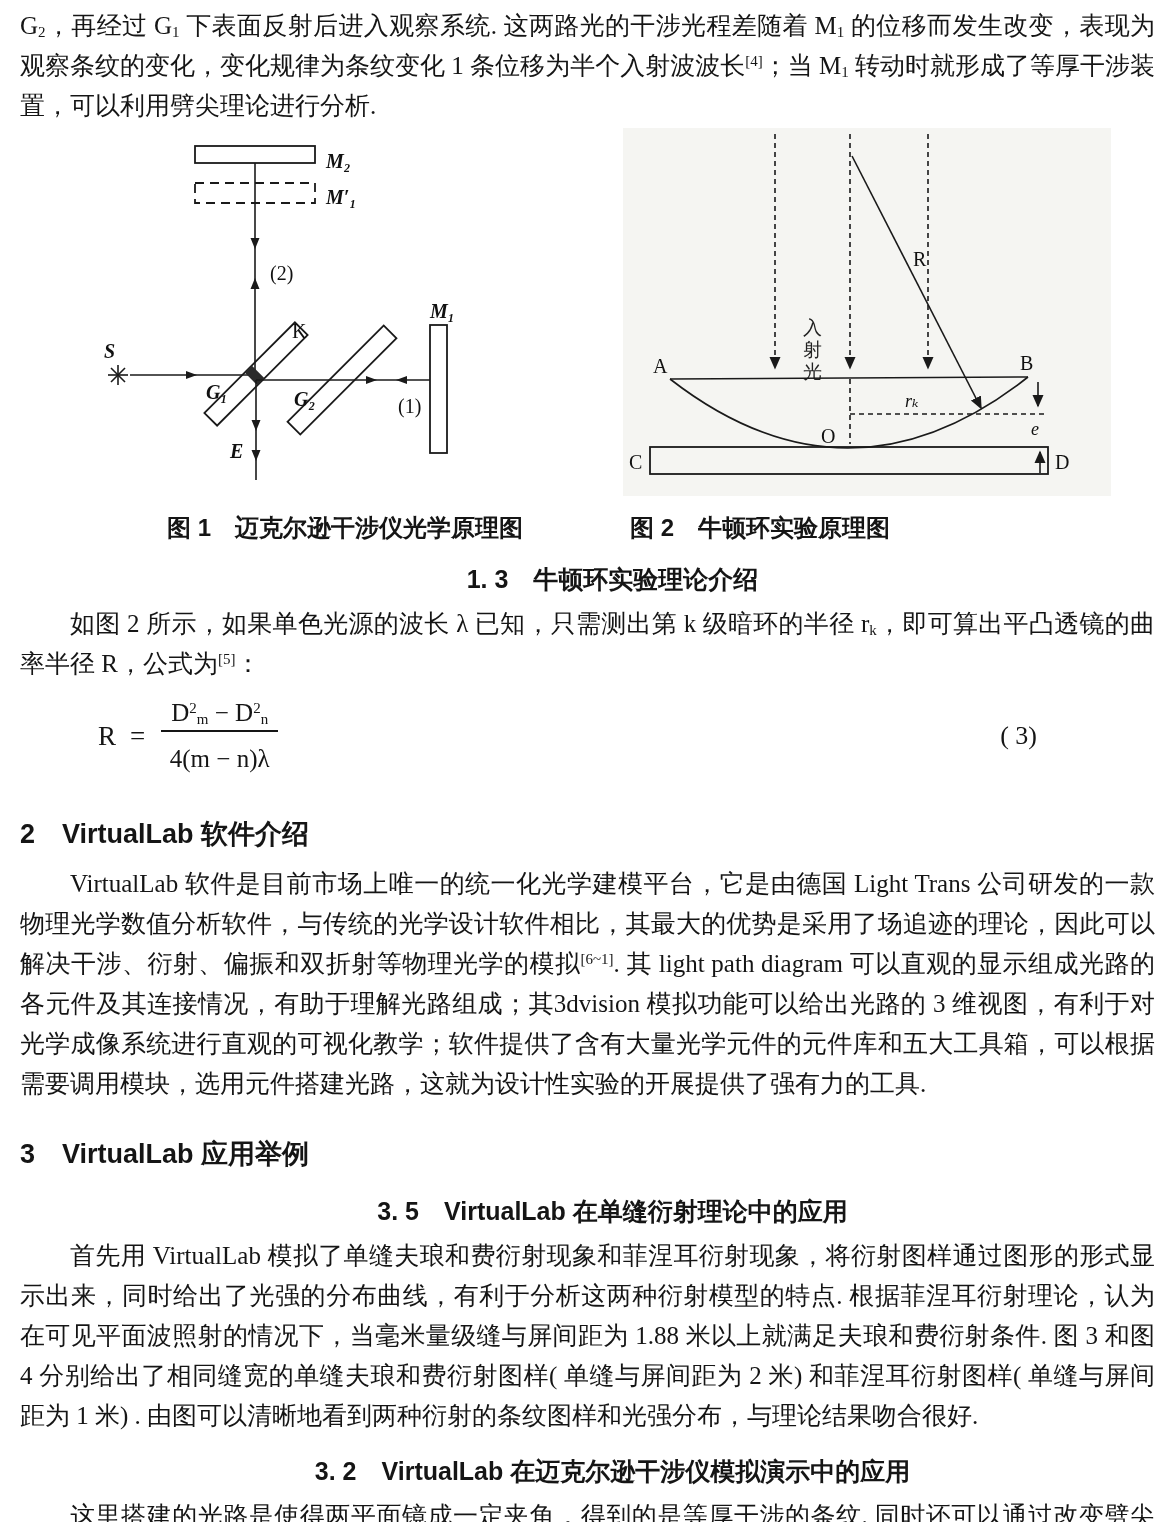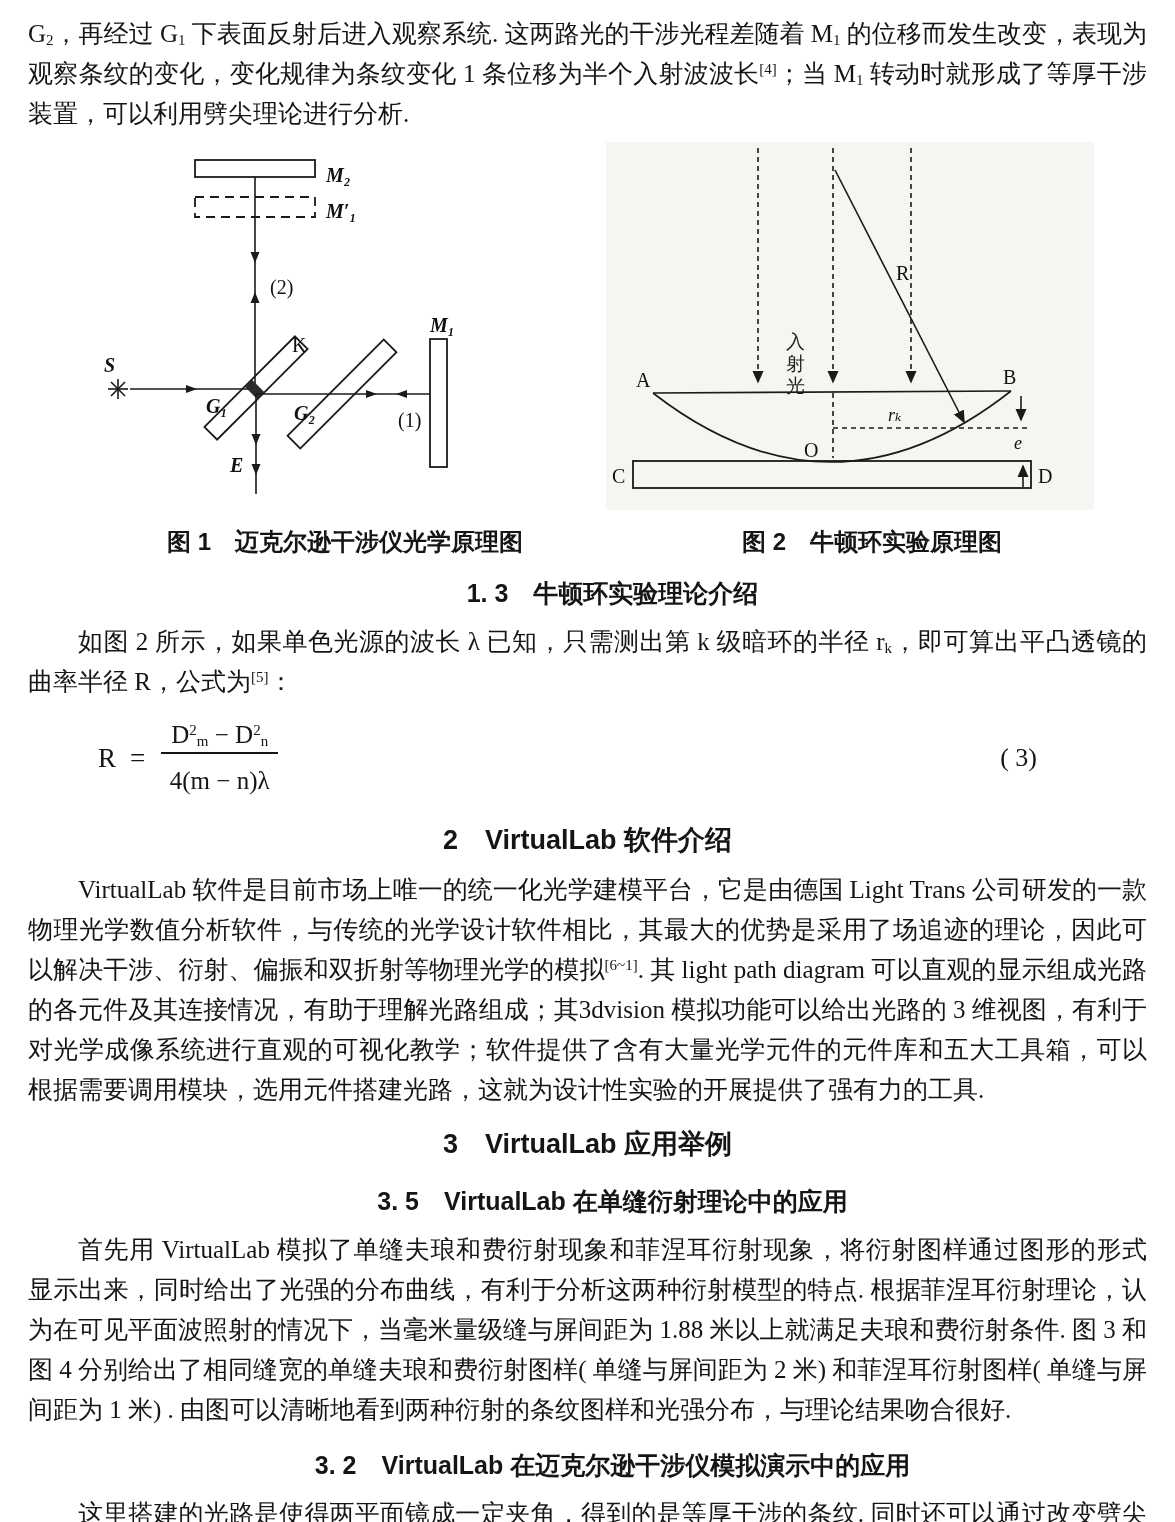--- a/index.html
+++ b/index.html
@@ -7,36 +7,36 @@
     position:relative;
     width:1175px;height:1522px;
     box-sizing:border-box;
     padding:6px 20px 0 20px;
     overflow:hidden;
     background:#fff;
     color:#151515;
     font-family:"Liberation Serif","DejaVu Serif",serif;
     font-size:25px;line-height:40px;
   }
-  p{margin:8px;text-align:justify;}
+  p{margin:0;text-align:justify;}
   .indent{text-indent:2em;font-family:Liberation Serif, serif;}
   sub{font-size:0.60em;vertical-align:-0.22em;line-height:0;}
   sup{font-size:0.60em;vertical-align:0.55em;line-height:0;}
 
-  .figures{display:flex;margin-top:2px;align-items:flex-start;}
+  .figures{display:flex;margin-top:2px;align-items:flex-start;gap:17px;}
   .fig1-wrap{margin-left:60px;width:470px;}
   .fig2-wrap{margin-left:56px;width:484px;background:#f5f5f2;padding:2px;}
   .captions{display:flex;margin-top:16px;font-family:"Liberation Sans","DejaVu Sans",sans-serif;font-size:24px;font-weight:600;line-height:32px;}
   .cap1{width:530px;margin-left:60px;text-align:center;}
-  .cap2{width:484px;margin-left:20px;text-align:center;}
+  .cap2{width:484px;margin-left:20px;}
 
   .h-sub{font-family:"Liberation Sans","DejaVu Sans",sans-serif;font-size:25px;font-weight:600;
          margin:14px 0 4px 0;padding-left:50px;line-height:42px;text-align:center;}
   .h-main{font-family:"Liberation Sans","DejaVu Sans",sans-serif;font-size:27px;font-weight:600;
-          margin:12px 0 8px 0;line-height:44px;text-align:center;}
+          margin:28px 0 8px 0;line-height:44px;text-align:left;}
 
   .equation{position:relative;height:96px;margin:4px 0 0 0;padding-left:78px;display:flex;align-items:center;}
   .eq-lhs{font-size:27px;margin-right:14px;}
   .eq-sign{font-size:27px;margin-right:16px;}
   .frac{display:inline-flex;flex-direction:column;align-items:center;font-size:25px;line-height:30px;}
   .frac .num{padding:0 10px 2px 10px;border-bottom:2px solid #151515;text-align:right;}
   .frac .den{padding-top:12px;}
   .eq-no{position:absolute;right:118px;top:50%;transform:translateY(-50%);font-size:26px;}
 
   svg .ln{stroke:#1a1a1a;stroke-width:1.6;fill:none;}

